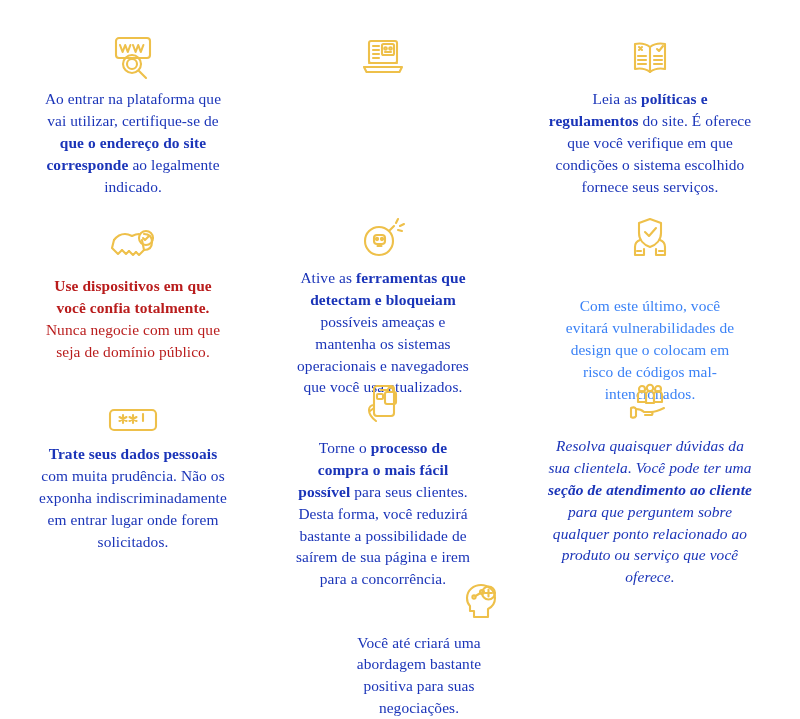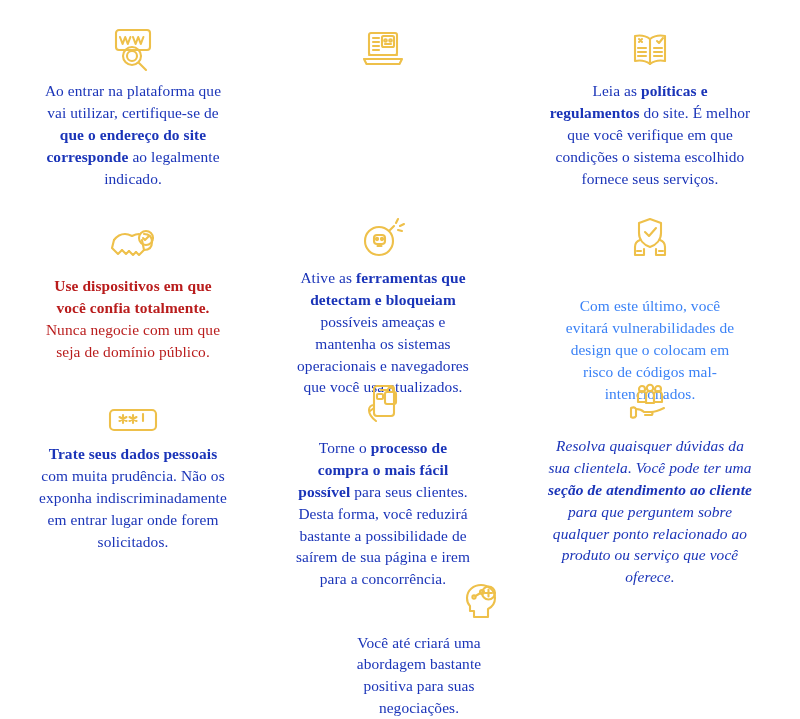--- a/index.html
+++ b/index.html
@@ -65,21 +65,21 @@
   .col-3 .tip-text { width: 204px; }
   .row-1.col-1 .tip-text { width: 198px; }
   .row-2.col-1 .tip-text { width: 180px; }
   .row-2.col-2 .tip-text { width: 184px; }
   .row-2.col-3 .tip-text { width: 176px; }
   .row-3.col-1 .tip-text { width: 196px; }
   .row-3.col-2 .tip-text { width: 182px; }
   .row-3.col-3 .tip-text { width: 212px; }
   .row-4.col-2 .tip-text { width: 162px; }
 
-  .row-1 { padding-top: 20px; }
+  .row-1 { padding-top: 28px; }
   .row-2 { padding-top: 10px; }
   .row-3 { padding-top: 8px; }
   .row-4 { padding-top: 6px; align-items: flex-end; }
 </style>
 </head>
 <body style="background: rgb(255, 255, 255);">
 
 <div id="infographic">
   <div class="grid">
 
@@ -116,21 +116,21 @@
       <div class="icon-wrap">
         <svg width="50" height="42" viewBox="0 0 50 42" fill="none" stroke="#eec04a" stroke-width="2.1" stroke-linecap="round" stroke-linejoin="round">
           <path d="M25 9c-4-3-10-4-15-3v25c5-1 11 0 15 3 4-3 10-4 15-3V6c-5-1-11 0-15 3z"></path>
           <path d="M25 9v25"></path>
           <path d="M14 9 l3 3 M17 9 l-3 3"></path>
           <path d="M32 11 l2 2 4-5"></path>
           <path d="M13 18h8M13 22h8M13 26h8"></path>
           <path d="M29 18h8M29 22h8M29 26h8"></path>
         </svg>
       </div>
-      <div class="tip-text" style="color: rgb(26, 52, 184);"><span>Leia as </span><b>políticas e regulamentos</b><span> do site. É melhor que você verifique em que condições o sistema escolhido fornece seus serviços.</span></div>
+      <div class="tip-text" style="color: rgb(26, 52, 184);"><span>Leia as </span><b>políticas e regulamentos</b><span> do site. É oferece que você verifique em que condições o sistema escolhido fornece seus serviços.</span></div>
     </div>
 
     <div class="cell row-2 col-1">
       <div class="icon-wrap">
         <svg width="50" height="44" viewBox="0 0 50 44" fill="none" stroke="#eec04a" stroke-width="2.1" stroke-linecap="round" stroke-linejoin="round">
           <path d="M6 17c3-4 7-6 11-6 3 0 5 1 7 2 2-1 4-2 7-2"></path>
           <path d="M6 17l-2 8 6 6 4-4"></path>
           <path d="M14 27l4 4 3-3"></path>
           <path d="M21 28l4 4 3-3"></path>
           <path d="M28 29l3 3 5-5-2-10"></path>

